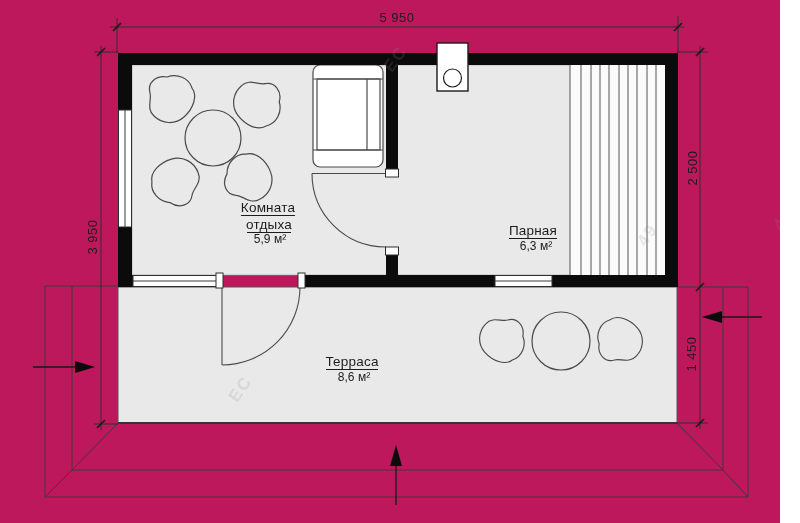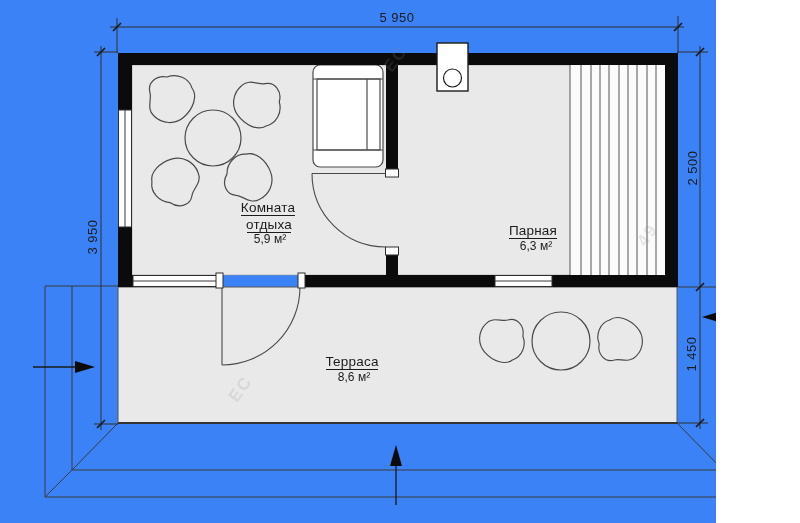--- a/index.html
+++ b/index.html
@@ -1,19 +1,19 @@
 <!DOCTYPE html>
 <html><head>
 <meta charset="utf-8">
 <style>
   html,body{margin:0;padding:0;background:#ffffff;}
   .canvas{
     position:relative;
-    width:716px;height:523px;
-    background:#3b82f6;
+    width:780px;height:523px;
+    background:#be185d;
     font-family:"Liberation Sans","DejaVu Sans",sans-serif;
     overflow:hidden;
   }
   svg{display:block;}
   .wall{fill:#0b0b0b;stroke:none;}
   .floor{fill:#e9e9e9;stroke:#9a9a9a;stroke-width:0.6;}
   .terrace-floor{fill:#e9e9e9;stroke:#555;stroke-width:1;}
   .thin{stroke:#3a3a3a;stroke-width:1;fill:none;}
   .furn{stroke:#4a4a4a;stroke-width:1.2;fill:none;}
   .furn-white{stroke:#4a4a4a;stroke-width:1.2;fill:#ffffff;}

